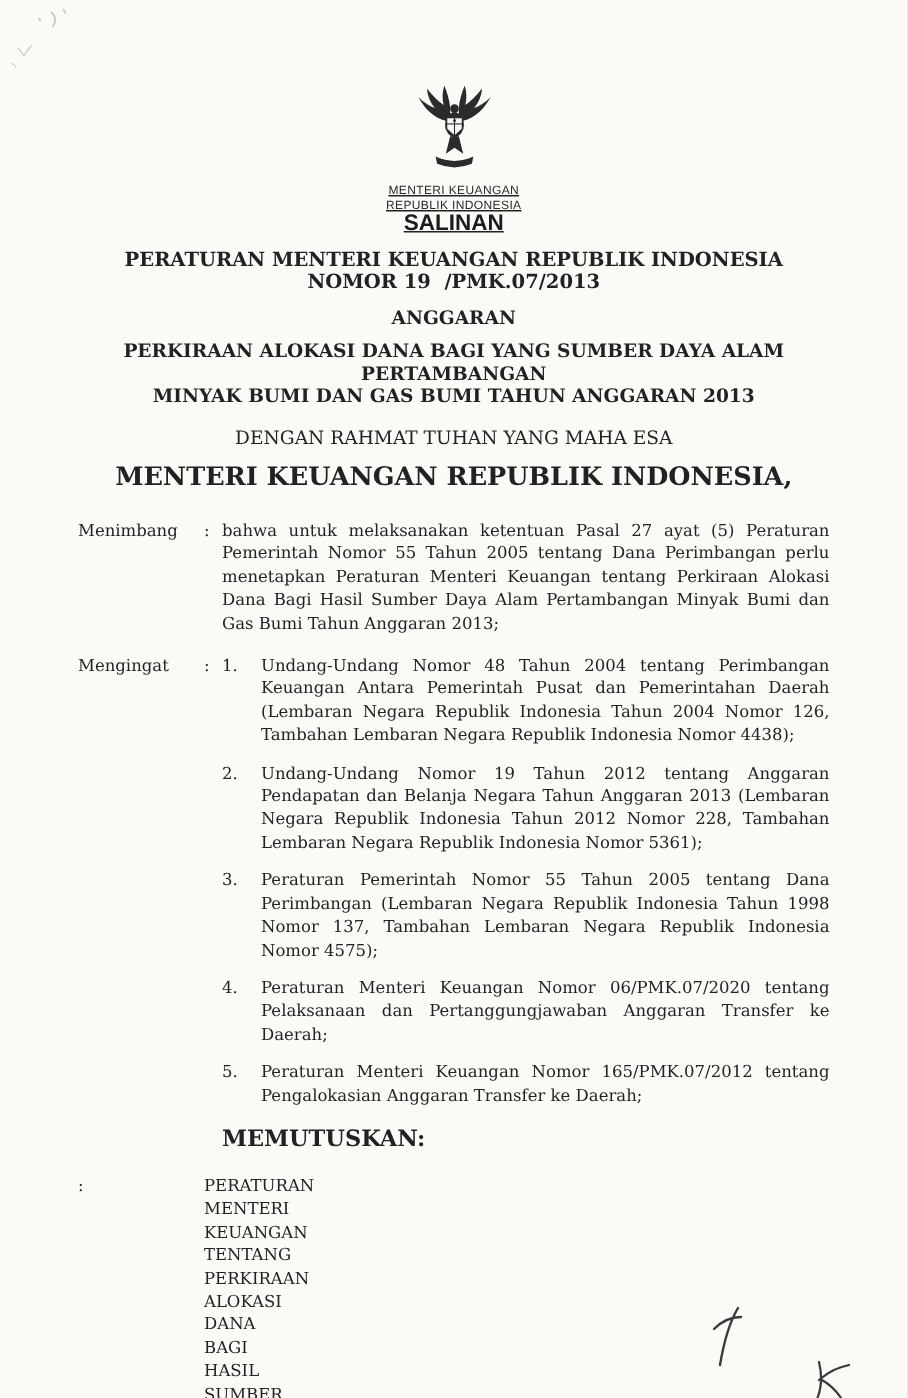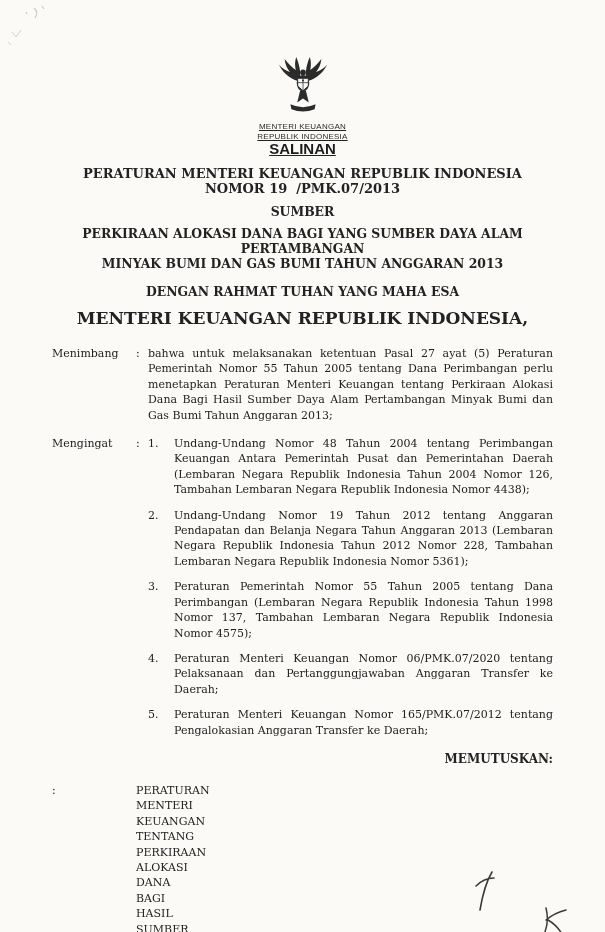--- a/index.html
+++ b/index.html
@@ -27,38 +27,38 @@
   .lh-salinan {
     font-family: "Liberation Sans", sans-serif;
     font-size: 15px; line-height: 12px; font-weight: bold;
     margin-top: 1px; color: #1c1c1c;
   }
 
   .title-block { margin-top: 11px; text-align: center; }
   .t-line { font-weight: bold; font-size: 13px; line-height: 15px; white-space: pre; }
   .t-tentang { font-weight: bold; font-size: 12.4px; line-height: 15px; margin: 8px 0 7px 0; }
   .t-subject { font-weight: bold; font-size: 12.4px; line-height: 15px; }
-  .t-grace { font-weight: bold; font-size: 12.4px; line-height: 15px; margin-top: 13px; }
+  .t-grace { font-weight: normal; font-size: 12.4px; line-height: 15px; margin-top: 13px; }
   .t-authority { font-weight: bold; font-size: 17px; line-height: 15px; margin-top: 12px; }
 
   .body-text { font-size: 11px; line-height: 15.4px; }
 
   .clause { display: grid; grid-template-columns: 84px 12px 1fr; margin-top: 20px; }
   .clause.tight { margin-top: 13px; }
   .clause-label { }
   .clause-colon { }
   .clause-body { text-align: justify; }
 
   .num-item { display: grid; grid-template-columns: 26px 1fr; margin-bottom: 10px; }
   .num-item:last-child { margin-bottom: 0; }
   .num-item .itm-text { text-align: justify; }
 
   .memutuskan {
-    margin-left: 96px; text-align: right;
-    font-weight: bold; font-size: 12px; line-height: 15px;
+    margin-left: 96px; text-align: left;
+    font-weight: bold; font-size: 15px; line-height: 15px;
     margin-top: 14px;
   }
 
   .mark { position: absolute; }
   .pencil { position: absolute; left: 4px; top: 2px; opacity: .5; }
 </style>
 </head>
 <body>
 
 <div class="page">
@@ -87,21 +87,21 @@
         <circle cx="60" cy="50.5" r="2" fill="#2b2b2b"></circle>
       </svg>
       <div class="lh-line">MENTERI KEUANGAN</div>
       <div class="lh-line">REPUBLIK INDONESIA</div>
       <div class="lh-salinan">SALINAN</div>
     </div>
 
     <div class="title-block">
       <div class="t-line">PERATURAN MENTERI KEUANGAN REPUBLIK INDONESIA</div>
       <div class="t-line">NOMOR 19  /PMK.07/2013</div>
-      <div class="t-tentang">SUMBER</div>
+      <div class="t-tentang">ANGGARAN</div>
       <div class="t-subject">PERKIRAAN ALOKASI DANA BAGI YANG SUMBER DAYA ALAM PERTAMBANGAN</div>
       <div class="t-subject">MINYAK BUMI DAN GAS BUMI TAHUN ANGGARAN 2013</div>
       <div class="t-grace">DENGAN RAHMAT TUHAN YANG MAHA ESA</div>
       <div class="t-authority">MENTERI KEUANGAN REPUBLIK INDONESIA,</div>
     </div>
 
     <div class="clause body-text">
       <div class="clause-label">Menimbang</div>
       <div class="clause-colon">:</div>
       <div class="clause-body">bahwa untuk melaksanakan ketentuan Pasal 27 ayat (5) Peraturan Pemerintah Nomor 55 Tahun 2005 tentang Dana Perimbangan perlu menetapkan Peraturan Menteri Keuangan tentang Perkiraan Alokasi Dana Bagi Hasil Sumber Daya Alam Pertambangan Minyak Bumi dan Gas Bumi Tahun Anggaran 2013;</div>

